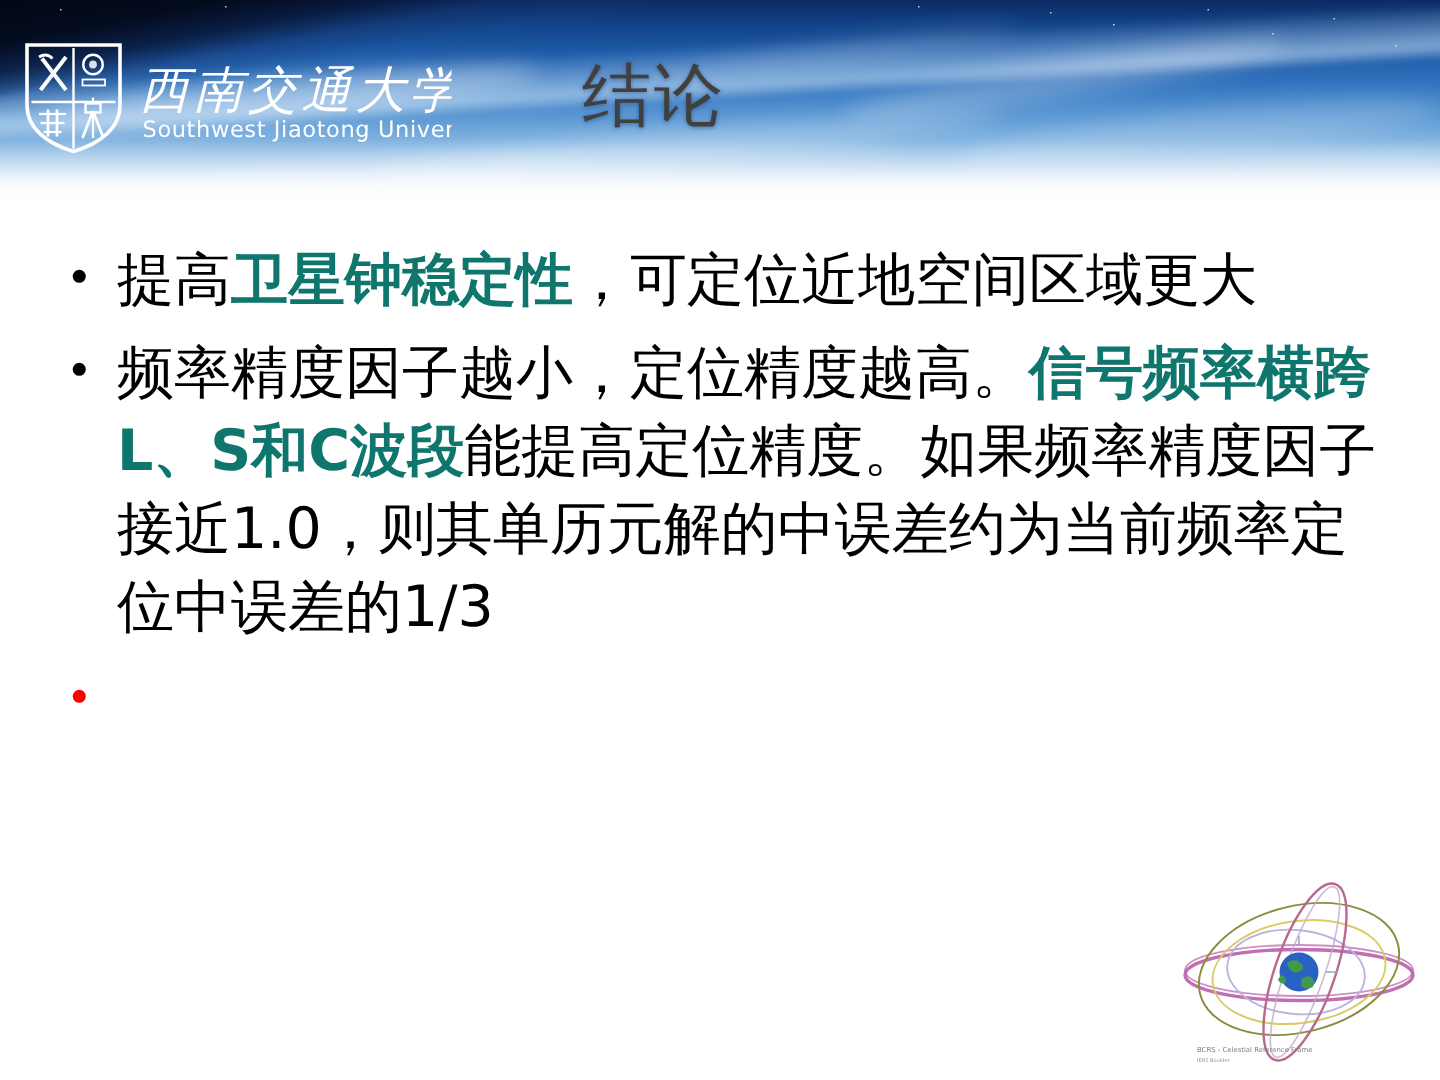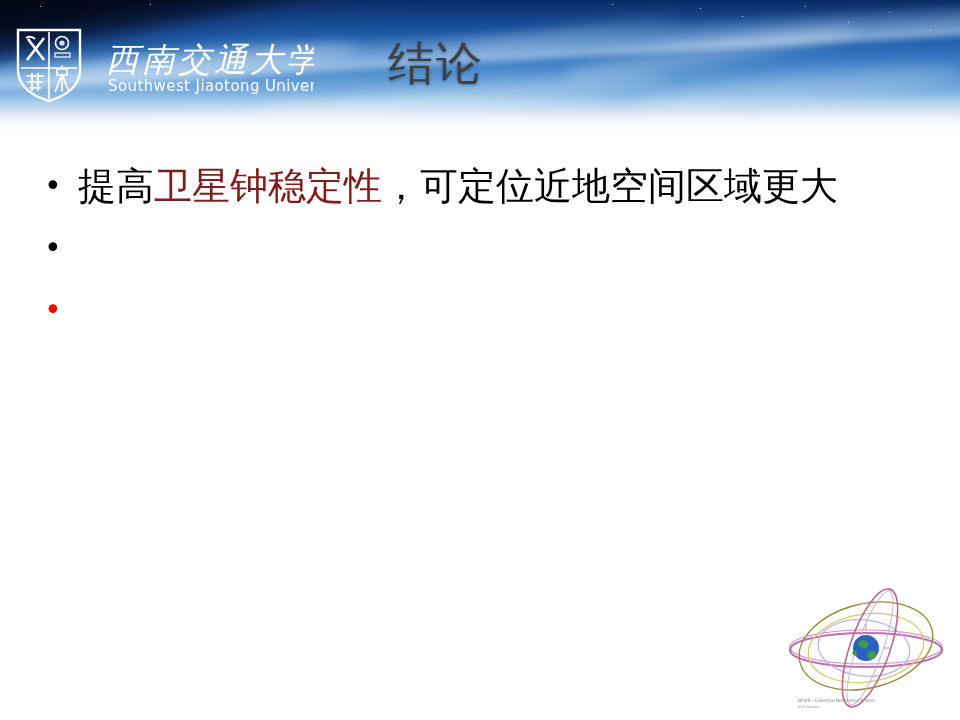--- a/index.html
+++ b/index.html
@@ -89,21 +89,21 @@
     filter: blur(2px);
   }
 
   
   .logo-block {
     position: absolute;
     left: 14px;
     top: 26px;
     display: flex;
     align-items: center;
-    gap: 18px;
+    gap: 5px;
   }
   .crest { display: block; }
   .wordmark { display: block; }
 
   
   .slide-title {
     position: absolute;
     left: 0;
     top: 38px;
     width: 872px;
@@ -141,22 +141,22 @@
   .bullet-mark.red { color: #ff0000; }
   .bullet-text {
     flex: 1 1 auto;
     font-size: 38px;
     line-height: 52px;
     color: #000000;
     font-family: "DejaVu Sans", "Liberation Sans", sans-serif;
     letter-spacing: 0px;
   }
   .hl {
-    color: #7f1d1d;
-    font-weight: normal;
+    color: #0f766e;
+    font-weight: bold;
   }
 
   
   .orbit-art {
     position: absolute;
     right: 8px;
     bottom: 0px;
     width: 172px;
     height: 140px;
   }
@@ -238,20 +238,21 @@
 
   <div class="body">
 
     <div class="bullet-row">
       <div class="bullet-mark">•</div>
       <div class="bullet-text"><span>提高</span><span class="hl">卫星钟稳定性</span><span>，可定位近地空间区域更大</span></div>
     </div>
 
     <div class="bullet-row">
       <div class="bullet-mark">•</div>
+      <div class="bullet-text"><span>频率精度因子越小，定位精度越高。</span><span class="hl">信号频率横跨L、S和C波段</span><span>能提高定位精度。如果频率精度因子接近1.0，则其单历元解的中误差约为当前频率定位中误差的1/3</span></div>
     </div>
 
     <div class="bullet-row">
       <div class="bullet-mark red">•</div>
     </div>
 
   </div>
 
   <svg class="orbit-art" viewBox="0 0 172 140">
 

